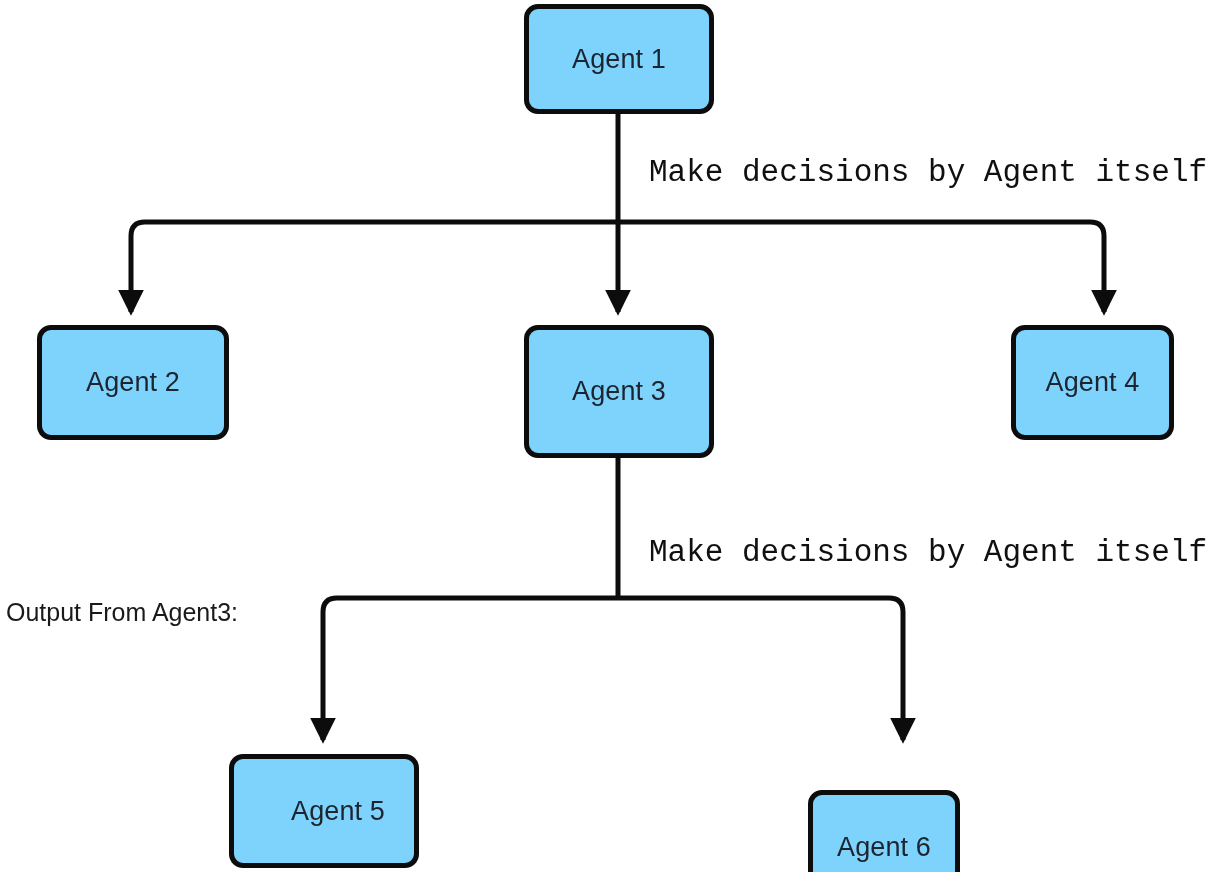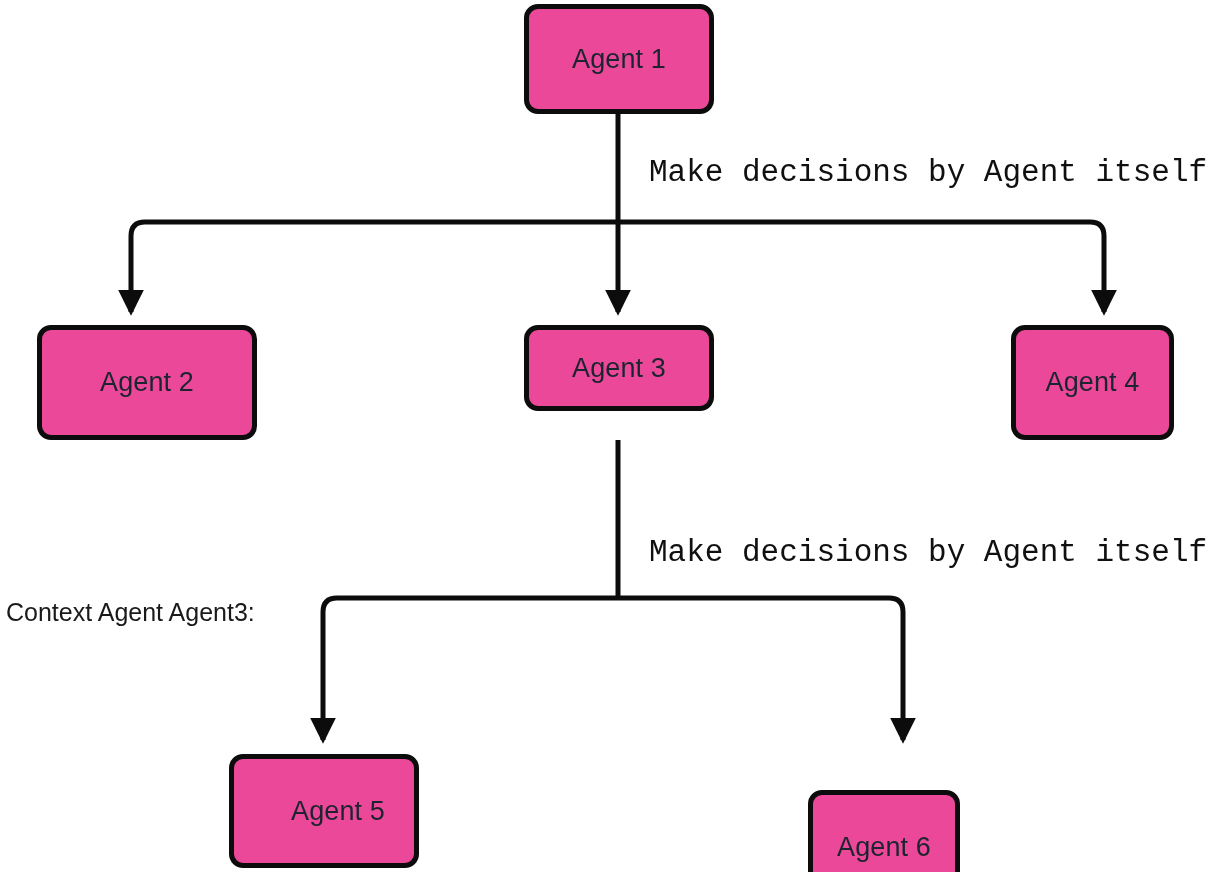--- a/index.html
+++ b/index.html
@@ -22,21 +22,21 @@
   #wires {
     position: absolute;
     left: 0;
     top: 0;
     width: 1208px;
     height: 872px;
   }
   .node {
     position: absolute;
     box-sizing: border-box;
-    background: #ec4899;
+    background: #7dd3fc;
     border: 5px solid #0c0c0c;
     border-radius: 14px;
     display: flex;
     align-items: center;
     justify-content: center;
     color: #1c2430;
     font-size: 27px;
     font-family: "Liberation Sans", sans-serif;
     letter-spacing: 0.1px;
     z-index: 2;
@@ -99,41 +99,41 @@
 
       <path d="M 618 598 L 337 598 Q 323 598 323 612 L 323 740" marker-end="url(#arrow)"></path>
       <path d="M 618 598 L 889 598 Q 903 598 903 612 L 903 740" marker-end="url(#arrow)"></path>
     </g>
   </svg>
 
   <div class="node" style="left:524px; top:4px; width:190px; height:110px;">
     <span>Agent 1</span>
   </div>
 
-  <div class="node" style="left:37px; top:325px; width:220px; height:115px;">
+  <div class="node" style="left:37px; top:325px; width:192px; height:115px;">
     <span>Agent 2</span>
   </div>
 
-  <div class="node" style="left:524px; top:325px; width:190px; height:86px;text-align:center;">
+  <div class="node" style="left:524px; top:325px; width:190px; height:133px;text-align:center;">
     <span>Agent 3</span>
   </div>
 
   <div class="node" style="left:1011px; top:325px; width:163px; height:115px;">
     <span>Agent 4</span>
   </div>
 
   <div class="node" style="left:229px; top:754px; width:190px; height:114px;padding-left:28px;">
     <span>Agent 5</span>
   </div>
 
   <div class="node" style="left:808px; top:754px; width:152px; height:114px;margin-top:36px;">
     <span>Agent 6</span>
   </div>
 
   <div class="edge-label" style="left:646px; top:155px;">Make decisions by Agent itself</div>
 
   <div class="edge-label" style="left:646px; top:535px;">Make decisions by Agent itself</div>
 
   <div id="context-note">
-    <div class="note-title">Context Agent Agent3:</div>
+    <div class="note-title">Output From Agent3:</div>
   </div>
 
 </div>
 
 </body></html>

